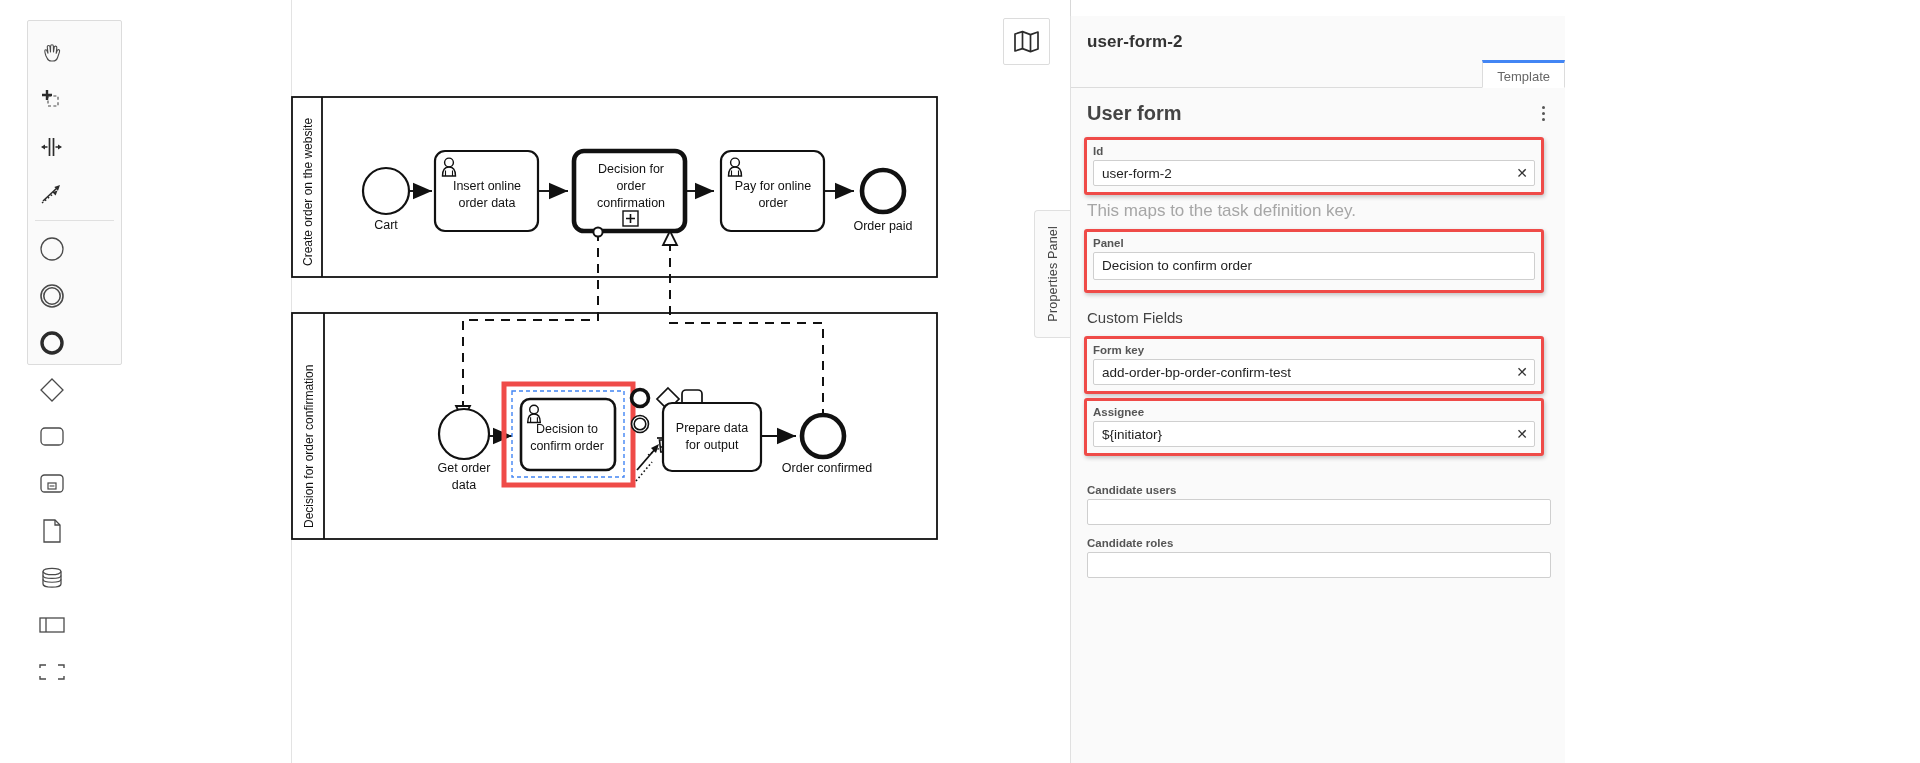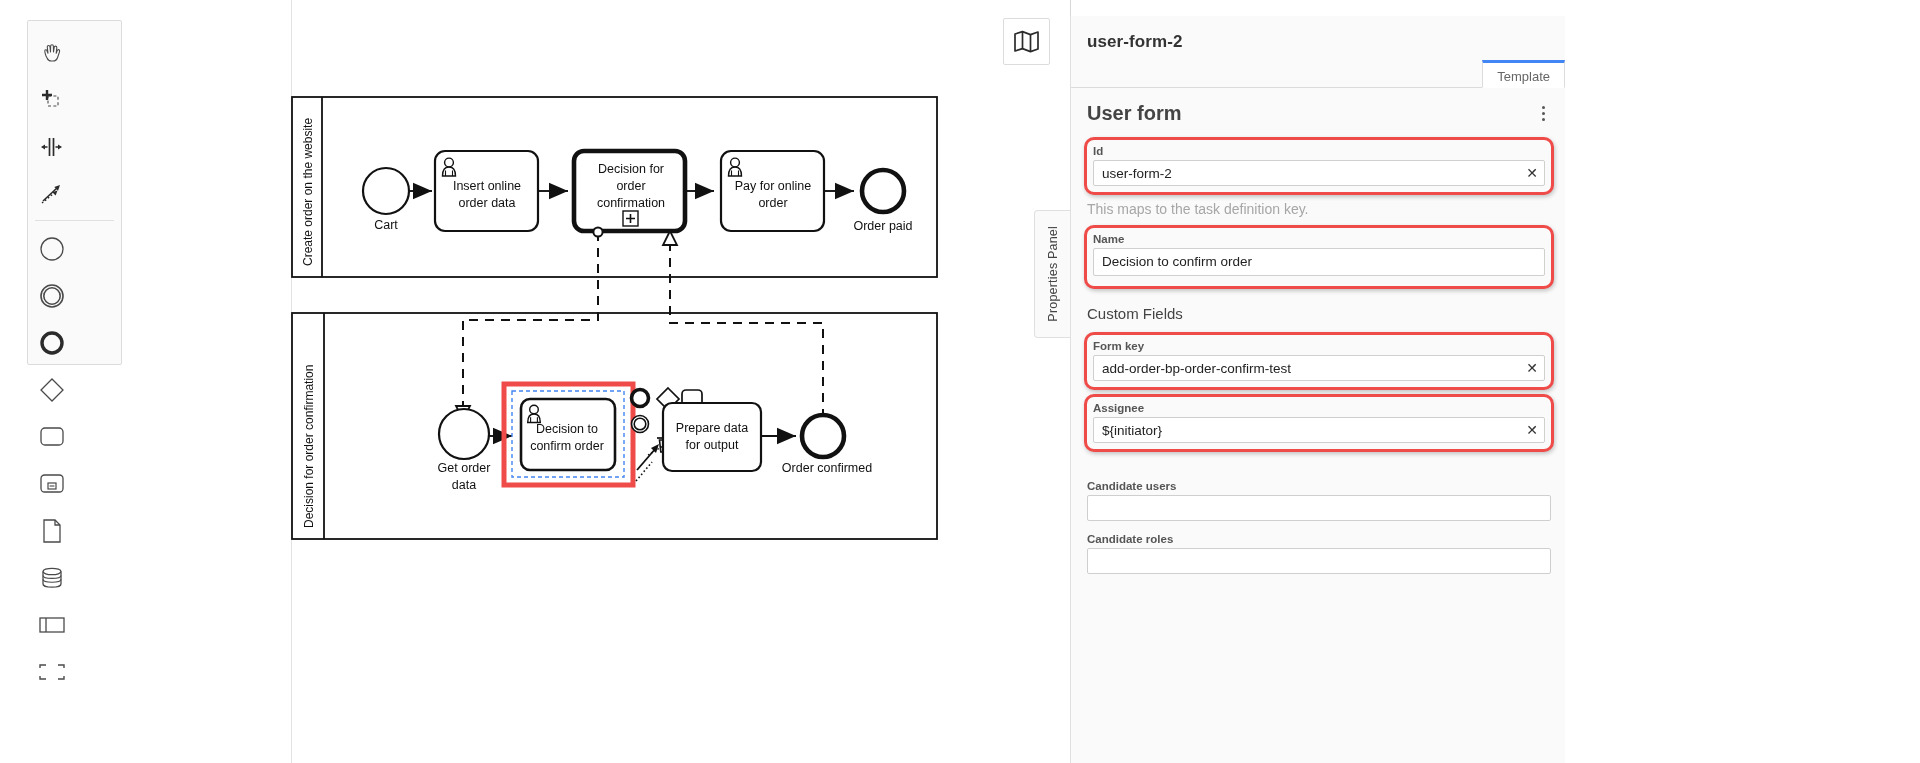--- a/index.html
+++ b/index.html
@@ -73,28 +73,28 @@
     width:100%;box-sizing:border-box;height:26px;
     border:1px solid #cfcfcf;background:#fff;border-radius:2px;
     font-family:"Liberation Sans", sans-serif;font-size:13.5px;color:#222;
     padding:2px 26px 2px 8px;outline:none;
   }
   .ctrl textarea{height:28px;resize:none;overflow:hidden;padding-top:4px;line-height:18px;}
   .clear-x{
     position:absolute;right:7px;top:50%;transform:translateY(-50%);
     font-size:14px;color:#333;cursor:pointer;line-height:1;user-select:none;
   }
-  .hint{font-size:14px;color:#a6a6a6;padding:2px 16px 4px 16px;}
+  .hint{font-size:17px;color:#a6a6a6;padding:2px 16px 4px 16px;}
   .section-title{font-size:15px;font-weight:normal;color:#444;padding:12px 16px 6px 16px;}
 
   
   .hl{
-    border:3px solid #ef4b48;border-radius:10px;
+    border:3px solid #ef4b48;border-radius:3px;
     box-shadow:1px 2px 4px rgba(0,0,0,.22);
-    margin:4px 11px 4px 13px;padding:2px 3px 4px 3px;background:#fafafa;
+    margin:4px 21px 4px 13px;padding:2px 3px 4px 3px;background:#fafafa;
   }
   .hl .field{padding-left:3px;padding-right:3px;}
 
   
   .vtab{
     position:absolute;left:1034px;top:210px;width:36px;height:128px;
     background:#fafafa;border:1px solid #e0e0e0;border-right:none;
     border-radius:4px 0 0 4px;display:flex;align-items:center;justify-content:center;
     cursor:pointer;box-sizing:border-box;
   }
@@ -387,21 +387,21 @@
         <div class="ctrl">
           <input type="text" value="user-form-2" style="">
           <span class="clear-x">✕</span>
         </div>
       </div>
     </div>
     <div class="hint">This maps to the task definition key.</div>
 
     <div class="hl">
       <div class="field">
-        <span class="lbl">Name</span>
+        <span class="lbl">Panel</span>
         <div class="ctrl">
           <textarea style="">Decision to confirm order</textarea>
         </div>
       </div>
     </div>
 
     <div class="section-title">Custom Fields</div>
 
     <div class="hl">
       <div class="field">

